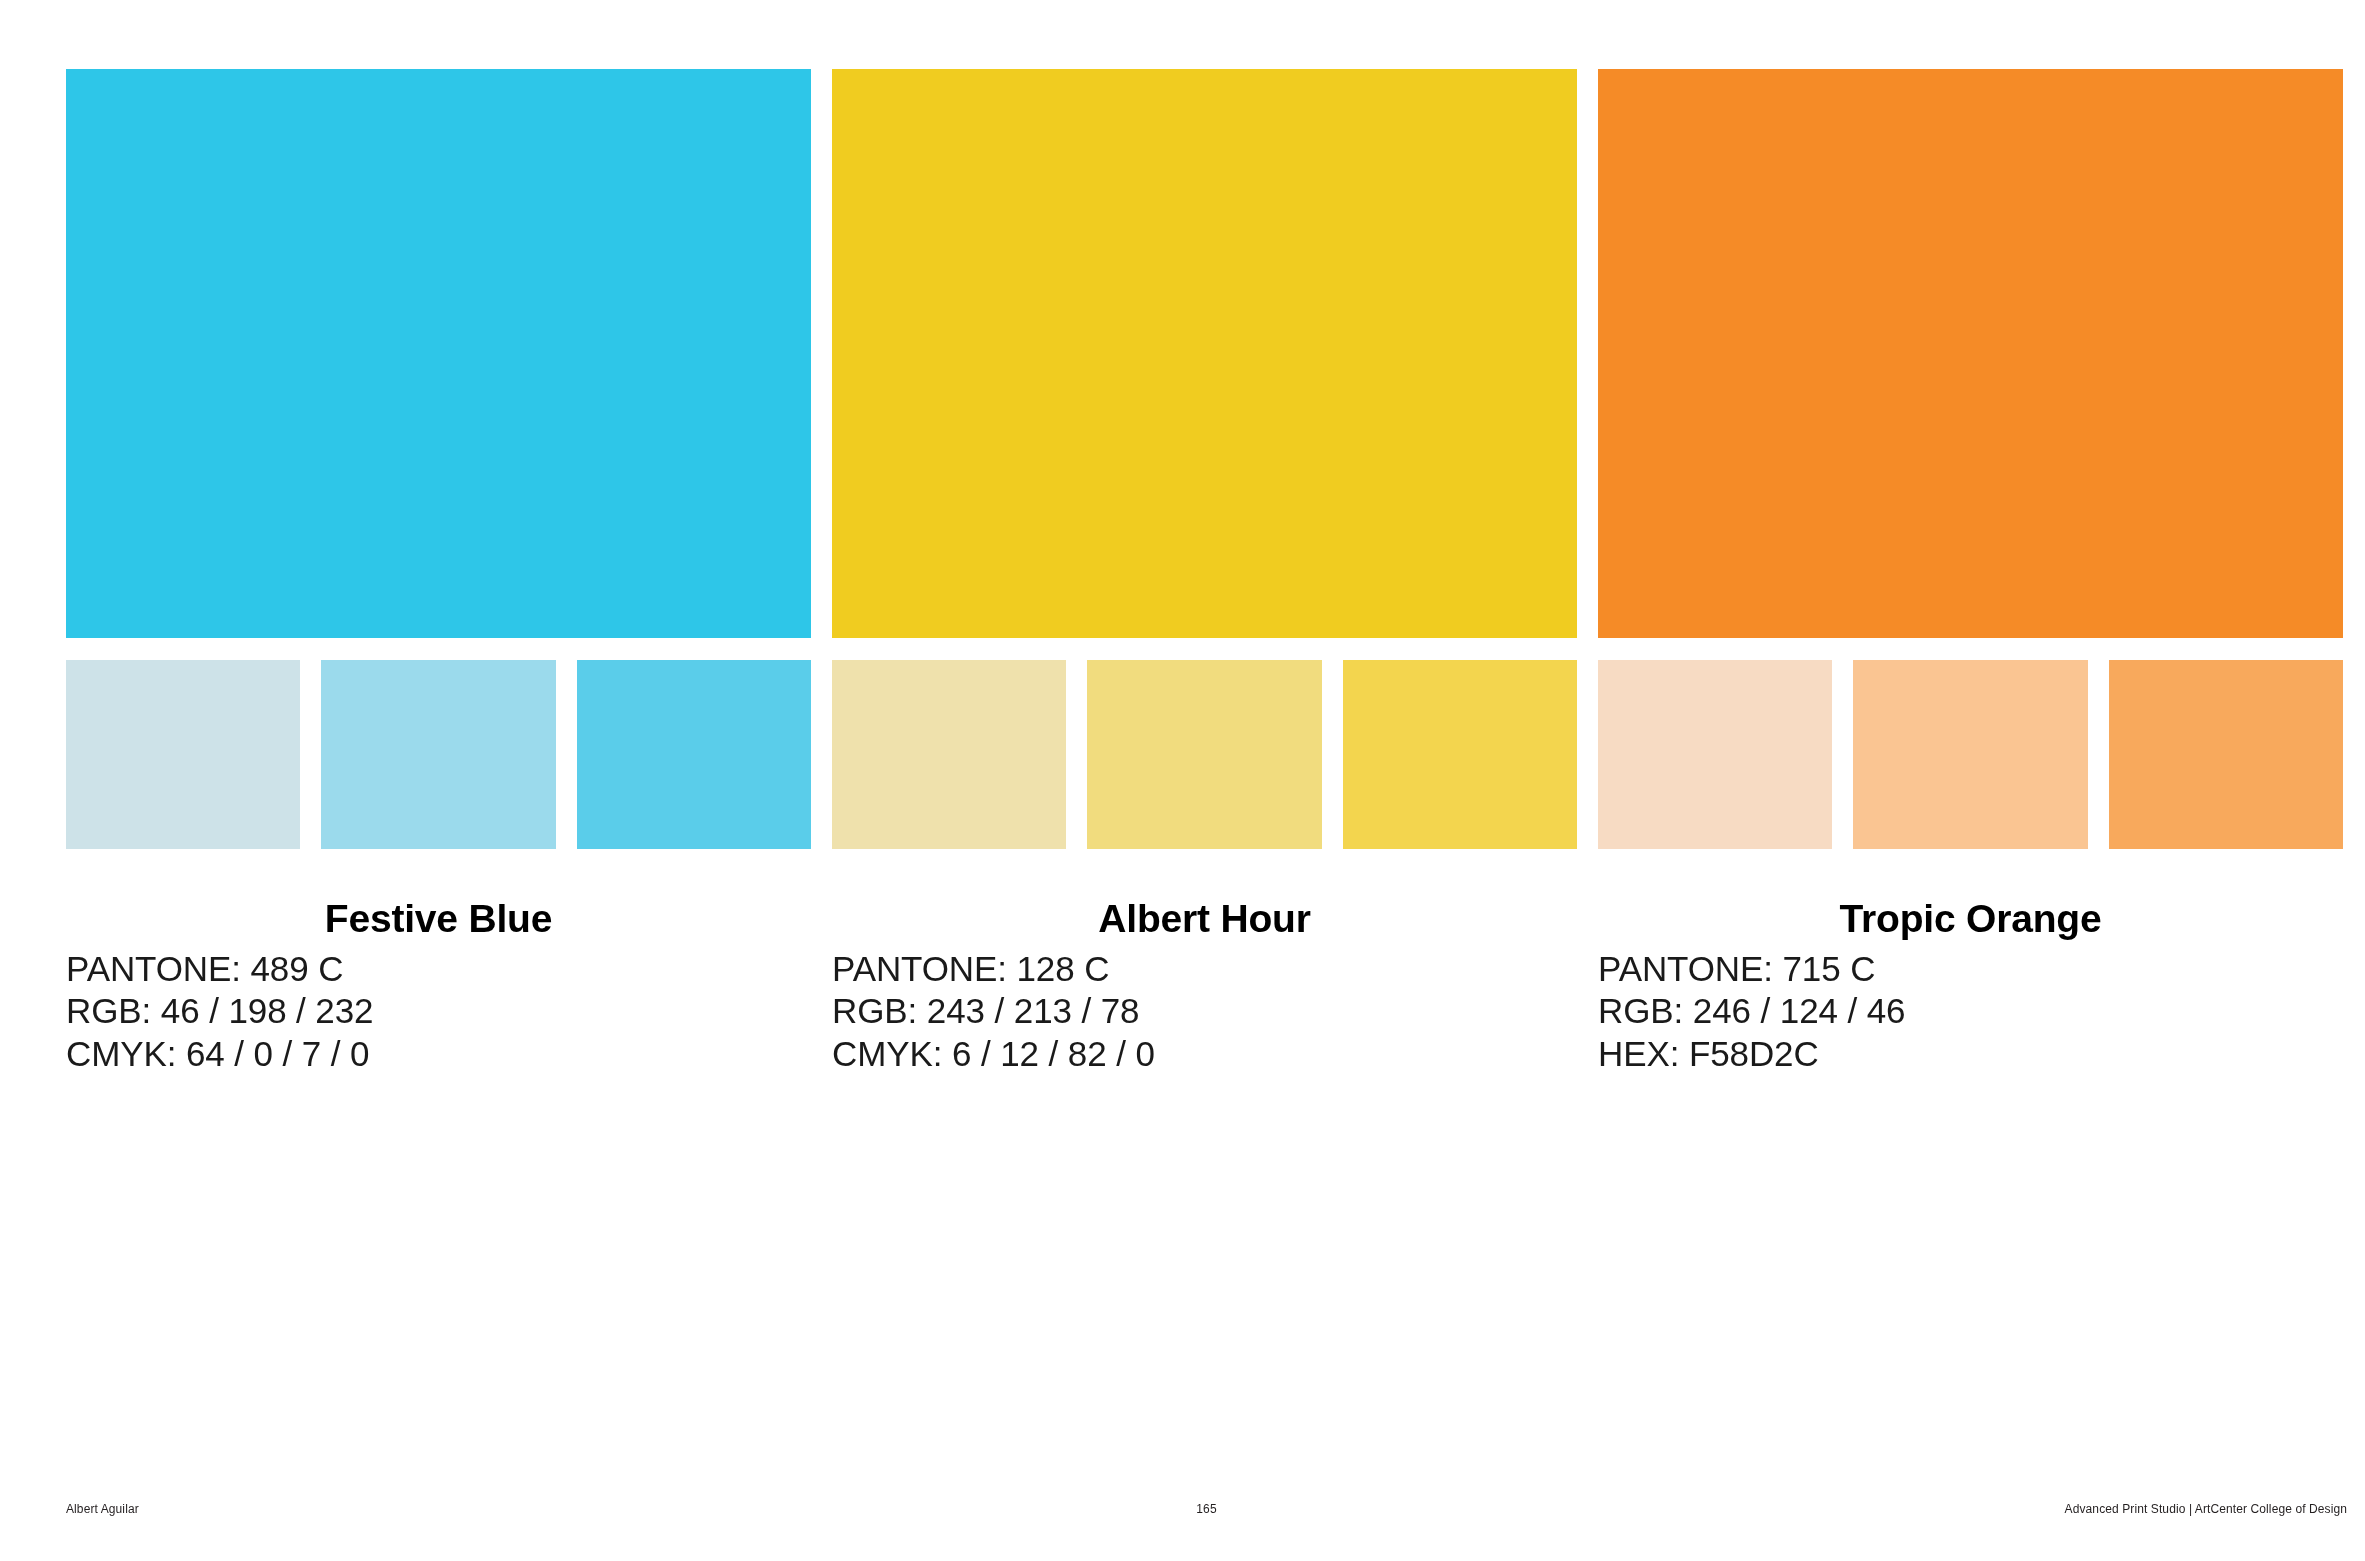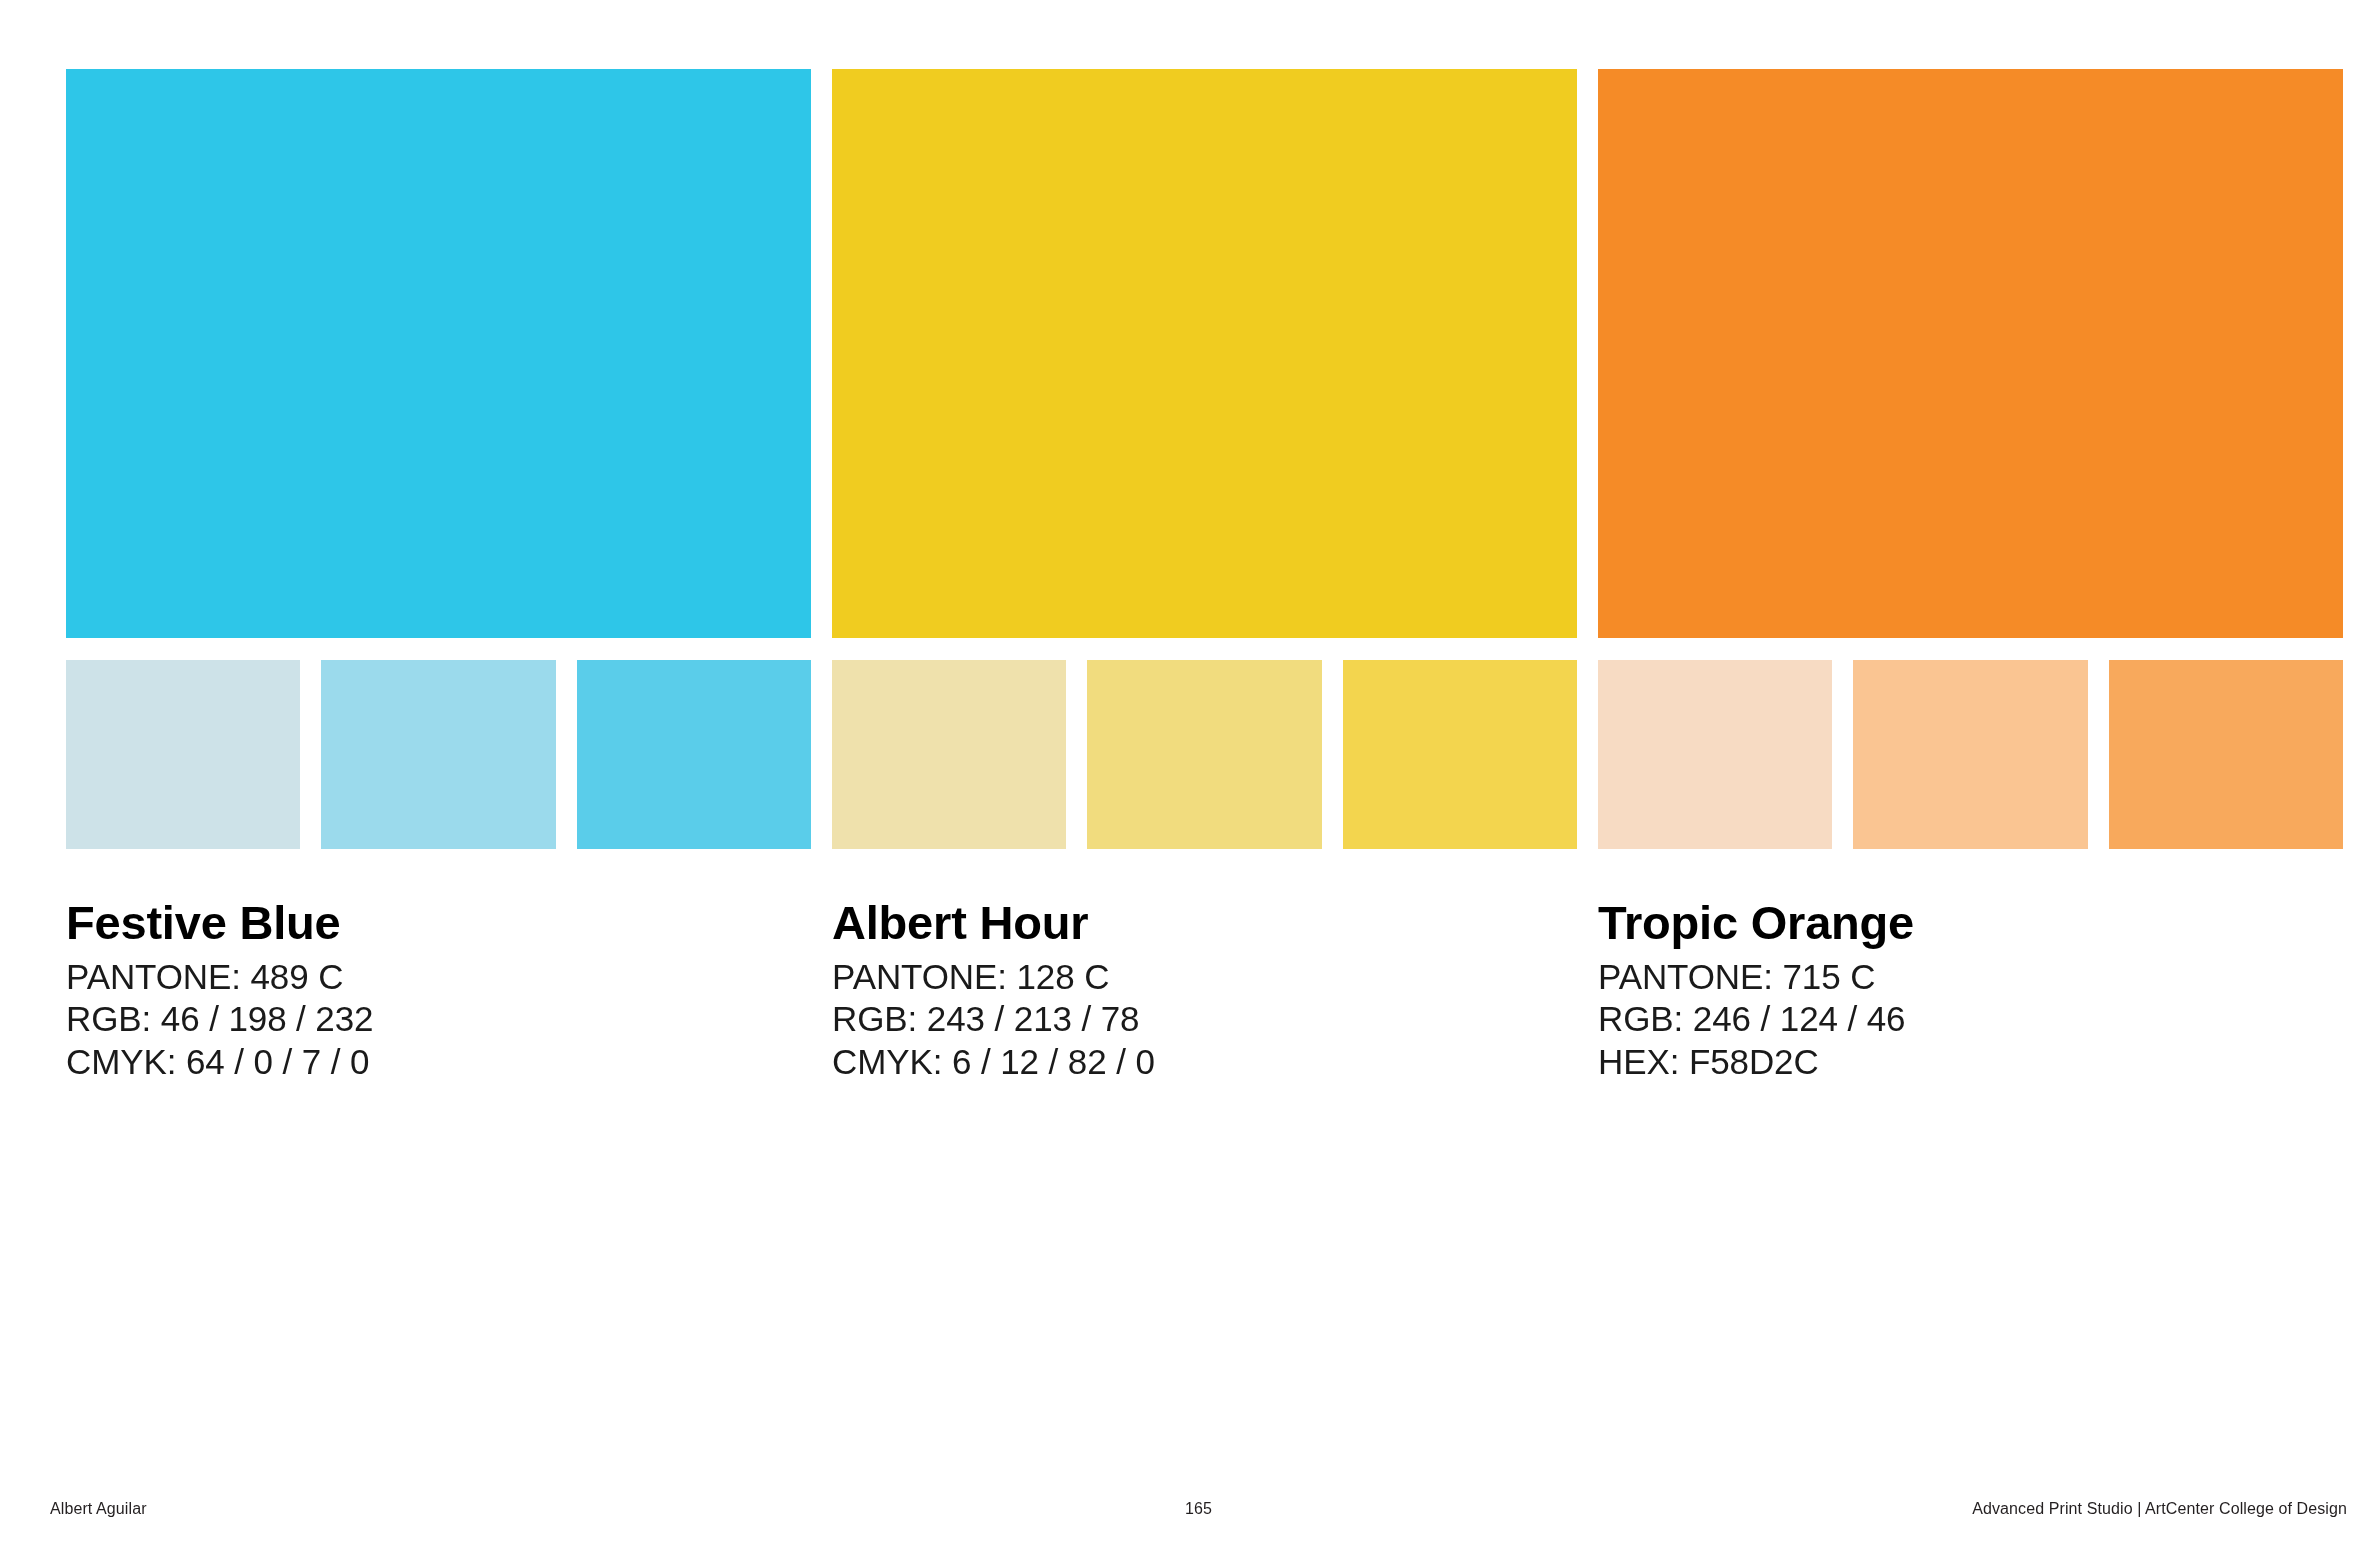--- a/index.html
+++ b/index.html
@@ -64,48 +64,49 @@
     left: 66px;
     top: 899px;
     width: 2277px;
     display: flex;
     gap: 21px;
   }
   .info-col {
     flex: 1 1 0;
   }
   .info-title {
-    font-size: 47px;
+    font-size: 39px;
     font-weight: 700;
     color: #000000;
     letter-spacing: -0.2px;
     line-height: 1.0;
     margin: 0 0 9.5px 0;
     white-space: nowrap;
+    text-align: center;
   }
   .info-line {
     font-size: 35px;
     font-weight: 400;
     color: #1a1a1a;
     line-height: 1.22;
     letter-spacing: -0.1px;
     white-space: nowrap;
   }
 
   
   .footer {
     position: absolute;
-    left: 50px;
+    left: 66px;
     right: 66px;
     top: 1499px;
     height: 19px;
     display: flex;
     align-items: center;
     justify-content: space-between;
-    font-size: 16px;
+    font-size: 12px;
     color: #231f20;
     letter-spacing: 0.1px;
   }
   .footer-left  { text-align: left;  flex: 1 1 0; }
   .footer-center{ text-align: center; flex: 1 1 0; }
   .footer-right { text-align: right; flex: 1 1 0; }
 </style>
 </head>
 <body>
 

